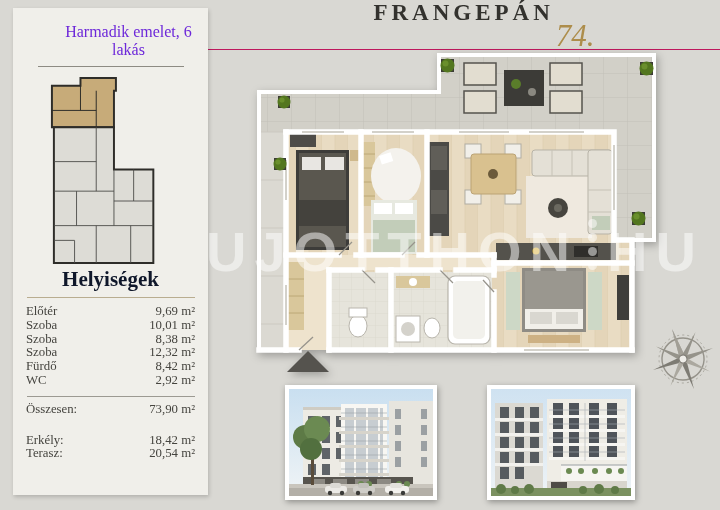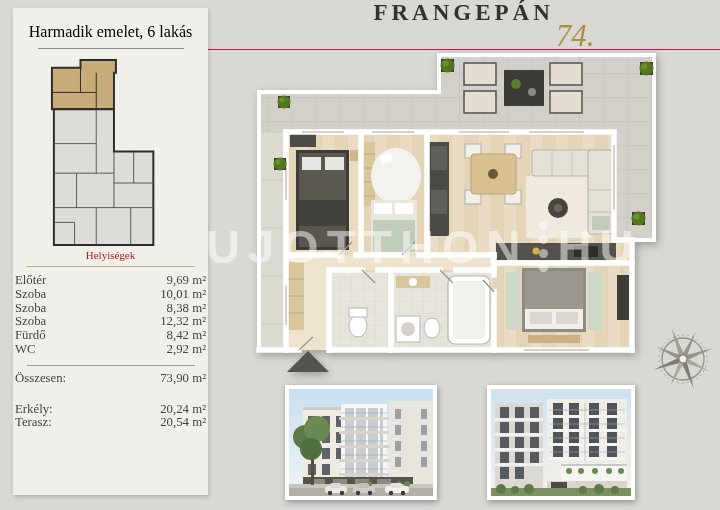--- a/index.html
+++ b/index.html
@@ -8,37 +8,37 @@
 
   
   .header{position:absolute;left:208px;top:0;width:552px;height:49px;
           border-bottom:1px solid #be185d;display:flex;justify-content:center;}
   .brand{font-size:23px;font-weight:700;letter-spacing:4px;color:#33322e;}
   .brand-num{font-size:31px;font-weight:400;font-style:italic;color:#ad8d4b;margin-left:2px;position:relative;top:18px;}
 
   
   .sidebar{position:absolute;left:13px;top:8px;width:195px;height:487px;background:#f0efea;
            box-shadow:1px 2px 4px rgba(0,0,0,0.18);}
-  .sb-title{margin-top:15px;text-align:center;font-size:16px;color:#000000;}
+  .sb-title{margin-top:15px;text-align:center;font-size:16px;color:#6d28d9;margin-left:36px;}
   .sb-title-rule{width:146px;margin:7px auto 0;border-top:1px solid #8d8b83;}
   .miniplan{display:block;margin:6px auto 0;}
-  .sb-section{margin-top:2px;text-align:center;font-size:11px;color:#b91c1c;}
+  .sb-section{margin-top:2px;text-align:center;font-size:21px;color:#0f172a;font-weight:bold;}
   .sb-section-rule{width:168px;margin:5px auto 7px;border-top:1px solid #b9ad90;}
-  .roomtable{padding:0 2px;}
+  .roomtable{padding:0 13px;}
   .row{display:flex;justify-content:space-between;font-size:12.8px;line-height:13.8px;color:#45443f;}
   .row .rv{text-align:center;}
   .totals-rule{width:168px;margin:8px auto 6px;border-top:1px solid #9c9a92;}
   .gap-top{margin-top:17px;}
 
   
   .plan-svg{position:absolute;left:244px;top:50px;filter:drop-shadow(2px 3px 4px rgba(0,0,0,0.28));}
 
   
-  .watermark{position:absolute;left:206px;top:219px;z-index:5;display:flex;align-items:center;
-             font-family:"Liberation Sans","DejaVu Sans",sans-serif;font-weight:700;font-size:47px;
+  .watermark{position:absolute;left:206px;top:219px;z-index:5;display:flex;
+             font-family:"Liberation Sans","DejaVu Sans",sans-serif;font-weight:700;font-size:56px;
              letter-spacing:8px;color:rgba(255,255,255,0.5);white-space:nowrap;pointer-events:none;}
   .wm-dots{display:flex;flex-direction:column;gap:5px;margin:0 10px;}
   .wm-dots i{display:block;width:9px;height:9px;border-radius:50%;background:rgba(255,255,255,0.5);}
 
   
   .compass{position:absolute;left:648px;top:324px;opacity:.85;}
 
   
   .photo{position:absolute;background:#fff;padding:4px;box-shadow:1px 2px 6px rgba(0,0,0,0.35);}
   .photo svg{display:block;}
@@ -113,21 +113,21 @@
       </div>
 
       <div class="totals-rule"></div>
 
       <div class="row">
         <span class="rn">Összesen:</span>
         <span class="rv">73,90 m²</span>
       </div>
       <div class="row gap-top">
         <span class="rn">Erkély:</span>
-        <span class="rv">20,24 m²</span>
+        <span class="rv">18,42 m²</span>
       </div>
       <div class="row">
         <span class="rn">Terasz:</span>
         <span class="rv">20,54 m²</span>
       </div>
     </div>
   </div>
 
   <svg class="plan-svg" width="416" height="326" viewBox="0 0 416 326">
     <defs>

